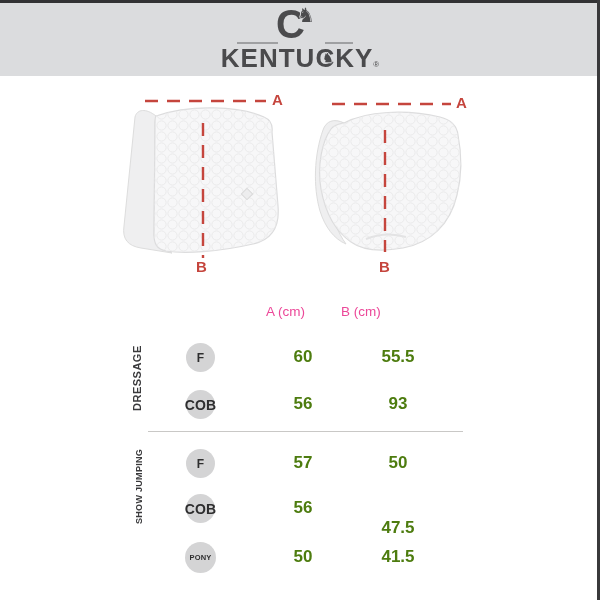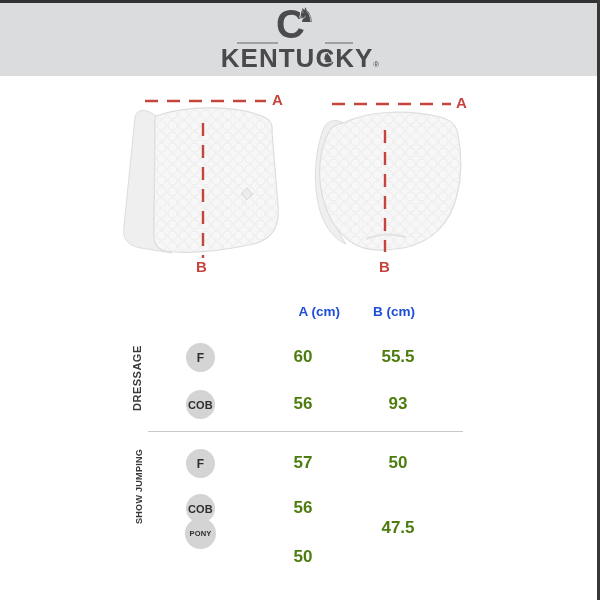--- a/index.html
+++ b/index.html
@@ -34,31 +34,31 @@
   .pad-dressage { left:112px; top:13px; }
   .pad-jump { left:306px; top:18px; }
   .measure-svg { position:absolute; left:0; top:0; width:600px; height:200px; }
   .measure-label { position:absolute; font-size:15px; font-weight:bold; color:#c5453d; line-height:16px; }
   .lbl-a1 { left:272px; top:7px; }
   .lbl-a2 { left:456px; top:10px; }
   .lbl-b1 { left:196px; top:174px; }
   .lbl-b2 { left:379px; top:174px; }
 
   
-  .col-head { position:absolute; width:74px; text-align:right; font-size:13.5px; font-weight:bold; color:#1d4ed8; }
+  .col-head { position:absolute; width:74px; text-align:left; font-size:13.5px; font-weight:normal; color:#ec4899; }
   .col-head-a { left:266px; top:304px; }
   .col-head-b { left:341px; top:304px; }
   .section-label { position:absolute; writing-mode:vertical-rl; transform:rotate(180deg);
                    text-align:center; font-weight:bold; color:#3a3a3c; }
   .sec-dressage { left:131px; top:336px; width:22px; height:84px; font-size:11px; letter-spacing:0.5px; }
   .sec-jumping  { left:134px; top:446px; width:18px; height:80px; font-size:9px;  letter-spacing:0.3px; }
   .badge { position:absolute; background:#d4d4d5; border-radius:50%; color:#2e2e2f; font-weight:bold;
            display:flex; align-items:center; justify-content:center; }
   .badge-f    { width:29px; height:29px; font-size:12px; }
-  .badge-cob  { width:29px; height:29px; font-size:11px; letter-spacing:0.2px; }
+  .badge-cob  { width:29px; height:29px; font-size:14px; letter-spacing:0.2px; }
   .badge-pony { width:31px; height:31px; font-size:7.5px; letter-spacing:0.2px; }
   .cell { position:absolute; width:74px; height:20px; line-height:20px; text-align:center;
           font-size:17px; font-weight:bold; color:#4d7c0f; }
   .divider { position:absolute; left:148px; top:431px; width:315px; height:1px; background:#c9c8c6; }
 </style>
 </head>
 <body>
 
 <div class="frame">
   <div class="brand-band"></div>
@@ -130,15 +130,16 @@
   <div class="section-label sec-jumping">SHOW JUMPING</div>
 
   <div class="badge badge-f" style="left:186px; top:449px;">F</div>
   <div class="cell" style="left:266px; top:453px;">57</div>
   <div class="cell" style="left:361px; top:453px;">50</div>
 
   <div class="badge badge-cob" style="left:186px; top:494px;">COB</div>
   <div class="cell" style="left:266px; top:498px;">56</div>
   <div class="cell" style="left:361px; top:498px;margin-top:20px;">47.5</div>
 
-  <div class="badge badge-pony" style="left:185px; top:518px;text-align:center;">PONY</div>
+  <div class="badge badge-pony" style="left:185px; top:542px;text-align:center;">PONY</div>
   <div class="cell" style="left:266px; top:547px;">50</div>
+  <div class="cell" style="left:361px; top:547px;">41.5</div>
 </div>
 
 </body></html>

